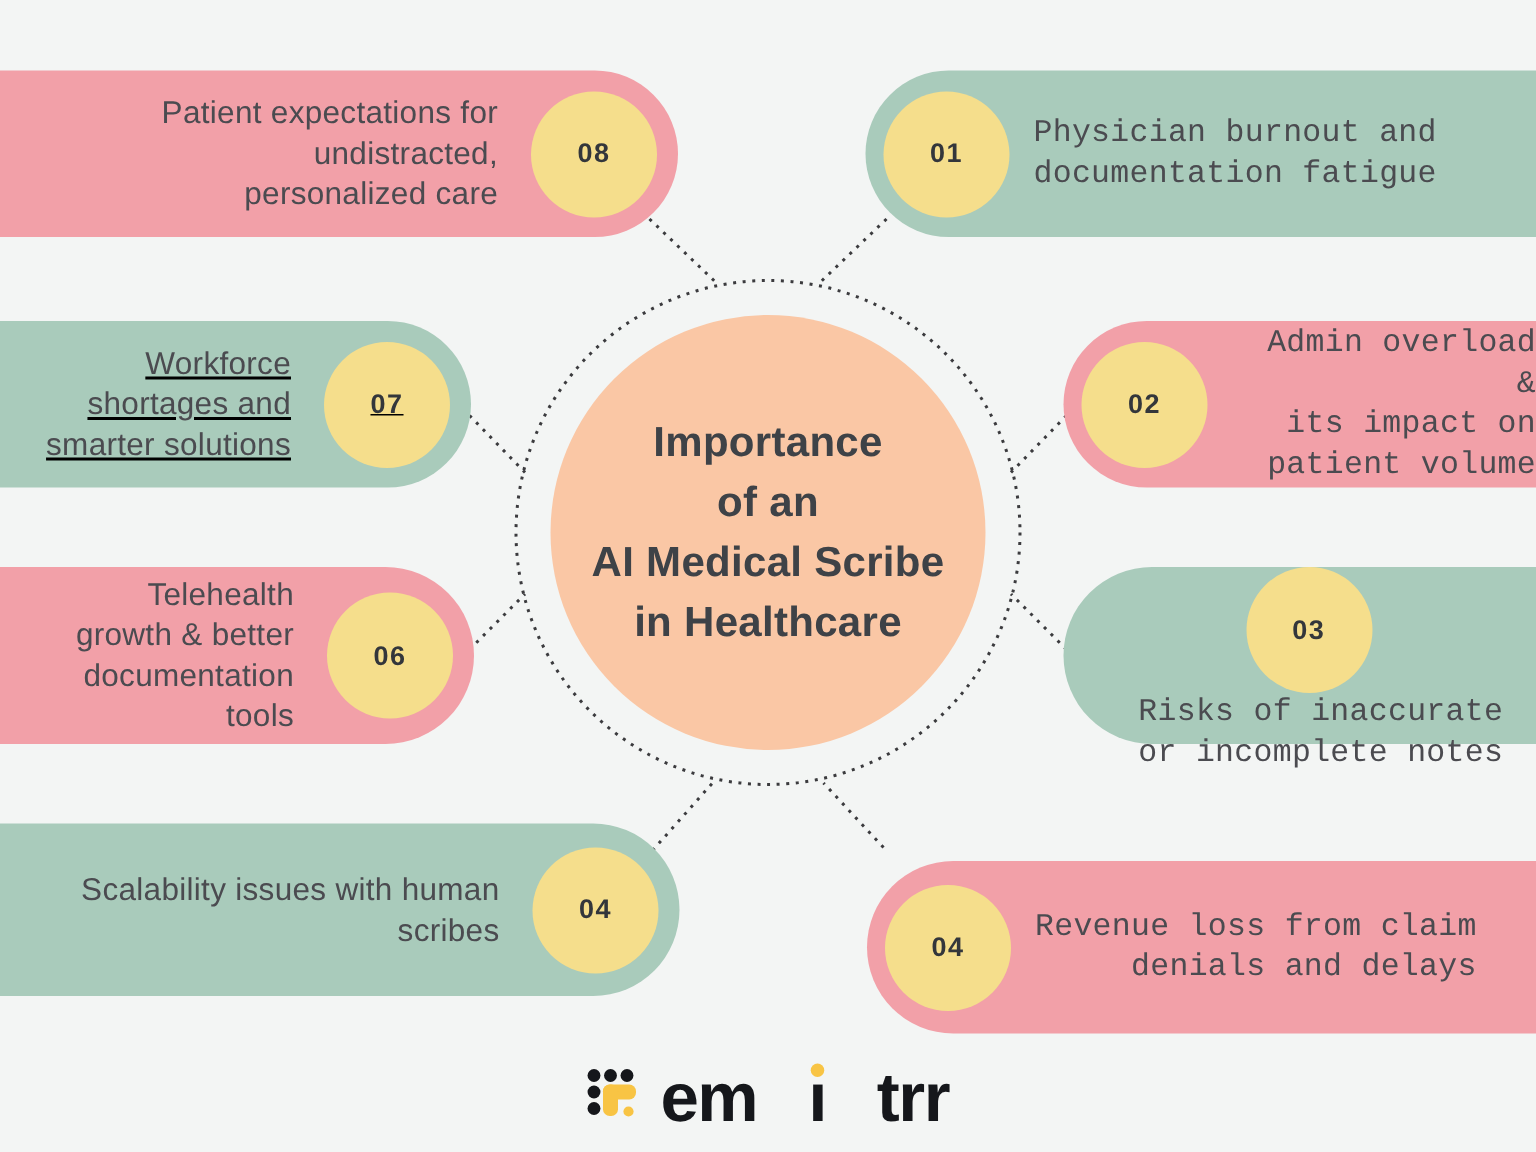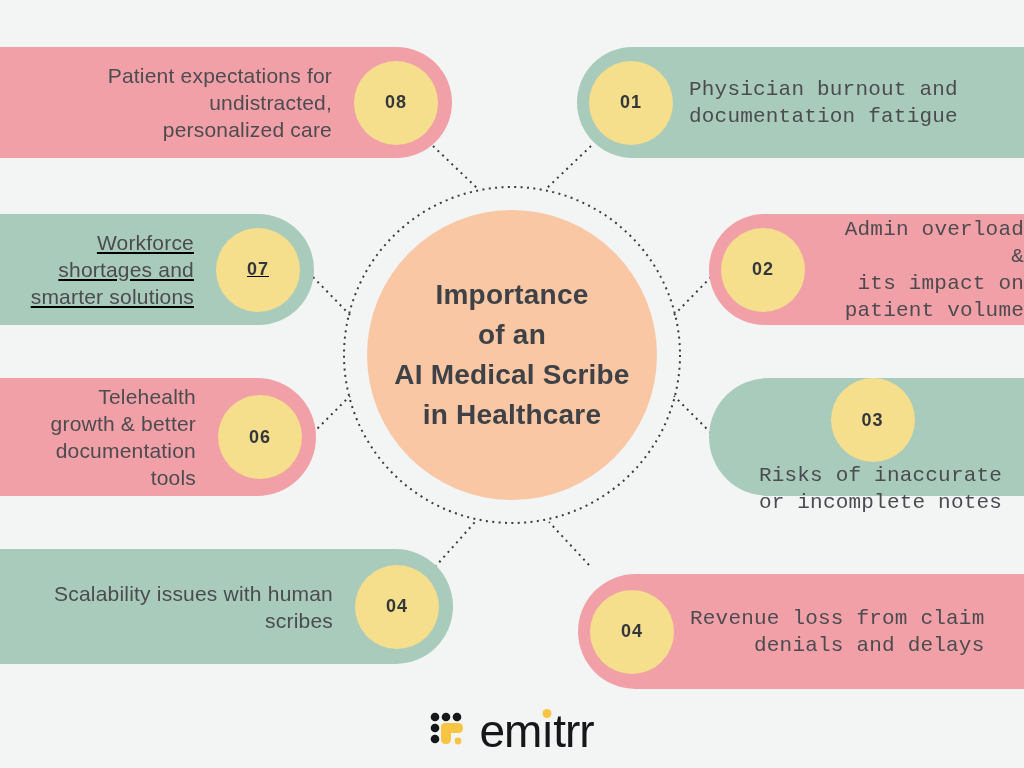--- a/index.html
+++ b/index.html
@@ -59,22 +59,22 @@
     font-size:28px;line-height:40px;letter-spacing:.2px;
   }
 
   
   .logo{
     position:absolute;z-index:2;left:0;right:0;top:703px;height:56px;
     display:flex;align-items:center;justify-content:center;gap:9px;
   }
   .logo-icon{display:block;}
   .logo-text{
-    color:var(--logo-black);font-weight:normal;font-size:46px;
-    letter-spacing:-1px;line-height:1;display:flex;align-items:flex-start;
+    color:var(--logo-black);font-weight:bold;font-size:46px;
+    letter-spacing:-1px;line-height:1;display:flex;align-items:flex-start;gap:34px;
   }
   .logo-i{position:relative;display:inline-block;}
   .logo-i .i-dot{
     position:absolute;left:50%;top:1px;transform:translateX(-50%);
     width:9px;height:9px;border-radius:50%;background:var(--logo-yellow);
   }
 </style>
 </head>
 <body>
 

